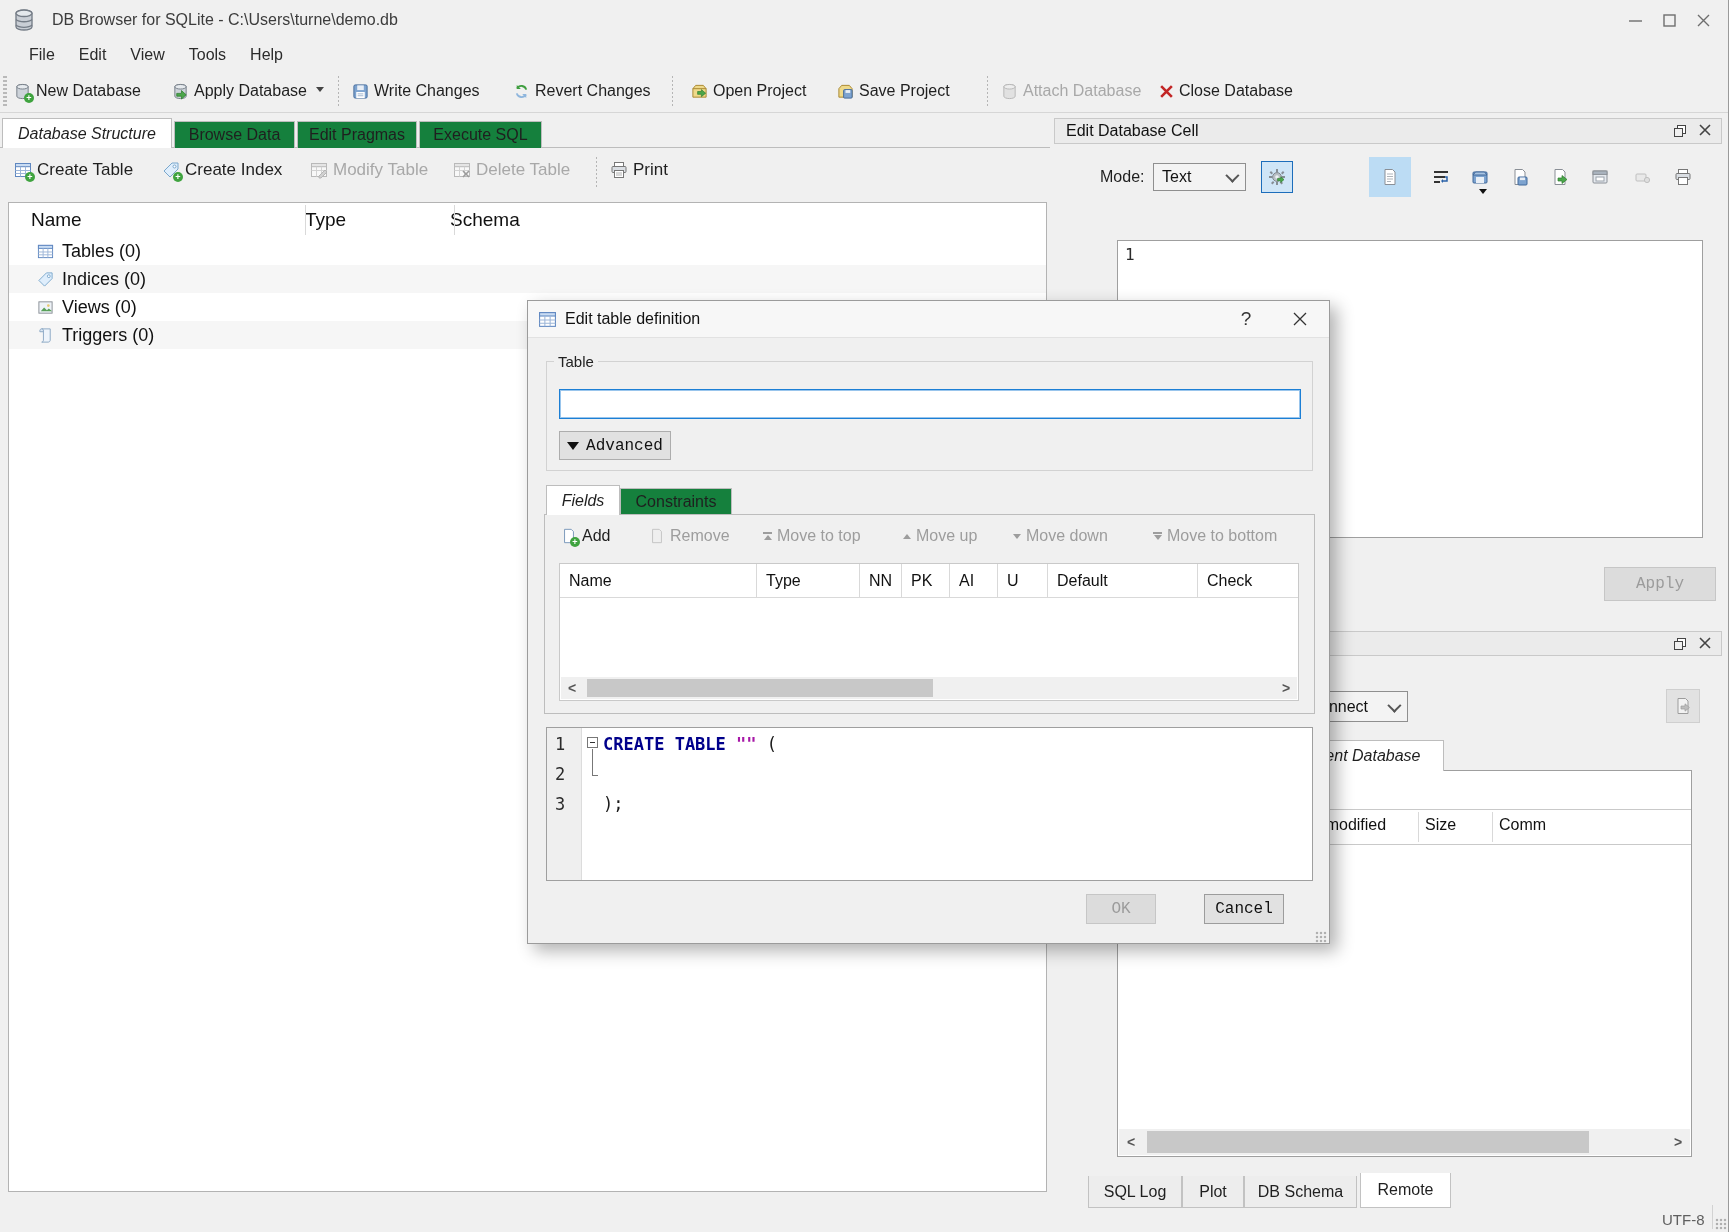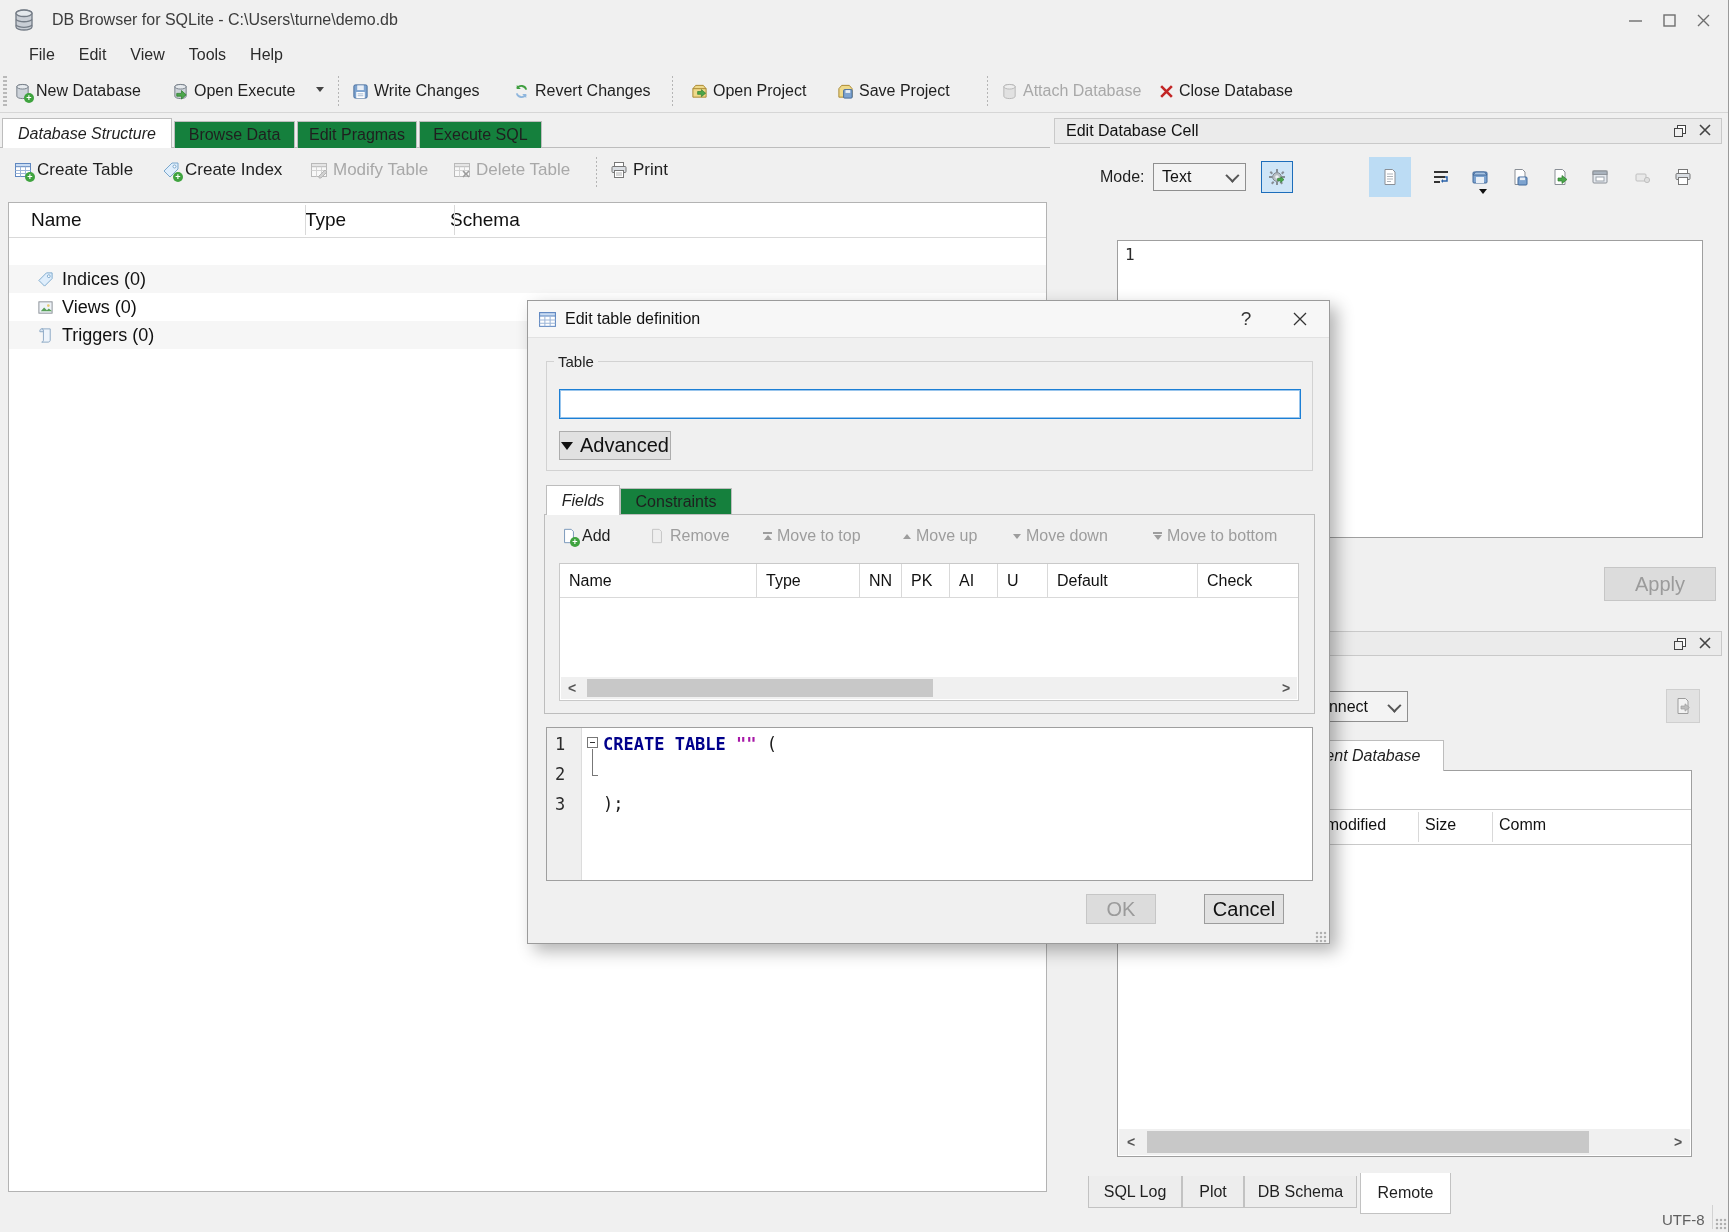--- a/index.html
+++ b/index.html
@@ -40,21 +40,21 @@
   .treerow .ic{margin-left:28px;margin-right:8px;}
   
   .dockheader{background:#ebebeb;border:1px solid #c9c9c9;box-sizing:border-box;display:flex;align-items:center;}
   .docktitle{font-size:16px;color:#111;padding-left:11px;flex:1;}
   .dockbtns{display:flex;gap:12px;padding-right:10px;}
   .combo{background:#f3f3f3;border:1px solid #8f8f8f;box-sizing:border-box;display:flex;align-items:center;font-size:16px;color:#111;}
   .combo .chev{margin-left:auto;margin-right:9px;width:8px;height:8px;border-right:2px solid #555;border-bottom:2px solid #555;transform:rotate(45deg) translateY(-2px);}
   .iconbtn{display:flex;align-items:center;justify-content:center;box-sizing:border-box;}
   .editor{background:#fff;border:1px solid #9f9f9f;box-sizing:border-box;}
   .lnum{font-family:"DejaVu Sans Mono",monospace;font-size:16px;color:#2b2b2b;}
-  .btn{display:flex;align-items:center;justify-content:center;font-size:20px;box-sizing:border-box;}
+  .btn{display:flex;align-items:center;justify-content:center;font-size:16px;box-sizing:border-box;font-family:Liberation Mono, monospace;}
   .btn.enabled{background:#e1e1e1;border:1px solid #9c9c9c;color:#111;}
   .btn.disabled{background:#dcdcdc;border:1px solid #c6c6c6;color:#9b9b9b;}
   
   .hscroll{background:#f0f0f0;position:absolute;box-sizing:border-box;}
   .harrow{position:absolute;top:0;height:100%;display:flex;align-items:center;justify-content:center;
           font-weight:bold;color:#555;font-size:14px;width:24px;}
   .hthumb{position:absolute;top:2px;height:calc(100% - 4px);background:#c8c8c8;}
   
   .remtable{background:#fff;border:1px solid #9f9f9f;box-sizing:border-box;}
   .remhdr{position:absolute;left:0;top:38px;width:100%;height:34px;border-top:1px solid #c9c9c9;border-bottom:1px solid #c9c9c9;font-size:16px;color:#111;}
@@ -152,21 +152,21 @@
     <span>New Database</span>
   </div>
   <div class="abs tbtn" style="left:172px;top:74px">
     <span class="ic">
       <svg width="17" height="17" viewBox="0 0 18 18">
           <path d="M3 4c0-1.4 2.7-2.5 6-2.5s6 1.1 6 2.5v10c0 1.4-2.7 2.5-6 2.5s-6-1.1-6-2.5z" fill="#cdd3da" stroke="#747c86"></path>
           <ellipse cx="9" cy="4" rx="6" ry="2.4" fill="#e6eaee" stroke="#747c86"></ellipse>
           <path d="M5 11h5v-3l5 4.5L10 17v-3H5z" fill="#4aa64a" stroke="#2e7d2e" stroke-width=".8"></path>
         </svg>
     </span>
-    <span>Open Execute</span>
+    <span>Apply Database</span>
   </div>
   <div class="abs" style="left:316px;top:92px"><span class="ddarrow"></span></div>
   <div class="abs tsep" style="left:338px;top:76px"></div>
 
   <div class="abs tbtn" style="left:352px;top:74px">
     <span class="ic">
       <svg width="17" height="17" viewBox="0 0 18 18">
           <rect x="2" y="2" width="14" height="14" rx="1.5" fill="#7da3cf" stroke="#41689a"></rect>
           <rect x="5.5" y="2.5" width="7" height="5" fill="#e8eef6"></rect>
           <rect x="4.5" y="9.5" width="9" height="6.5" fill="#fff"></rect>
@@ -300,20 +300,30 @@
 
   <div class="abs treepanel">
     <div class="treeheader row">
       <span style="padding-left:22px;width:282px;box-sizing:border-box">Name</span>
       <span style="padding-left:14px;width:149px;box-sizing:border-box">Type</span>
       <span style="padding-left:10px">Schema</span>
     </div>
     <div class="hdrsep" style="left:296px"></div>
     <div class="hdrsep" style="left:445px"></div>
 
+    <div class="treerow" style="top:34px;background:#fff">
+      <span class="ic">
+        <svg width="17" height="17" viewBox="0 0 18 18">
+            <rect x="1.5" y="2.5" width="15" height="13" fill="#fff" stroke="#5f87c0"></rect>
+            <rect x="1.5" y="2.5" width="15" height="3.2" fill="#c9dcf3" stroke="#5f87c0"></rect>
+            <path d="M1.5 9.5h15M1.5 12.5h15M6.5 5.7v9.8M11.5 5.7v9.8" stroke="#9db6d8"></path>
+          </svg>
+      </span>
+      <span>Tables (0)</span>
+    </div>
     <div class="treerow" style="top:62px;background:#f6f6f6">
       <span class="ic">
         <svg width="17" height="17" viewBox="0 0 18 18">
             <path d="M2 10l8-8h6v6l-8 8z" fill="#dfeefc" stroke="#7aa7cc"></path>
             <circle cx="12.5" cy="5.5" r="1.5" fill="#fff" stroke="#7aa7cc"></circle>
           </svg>
       </span>
       <span>Indices (0)</span>
     </div>
     <div class="treerow" style="top:90px;background:#fff">
@@ -501,21 +511,21 @@
 
   <div class="btab" style="left:1088px;top:1176px;width:94px;height:32px">
     <span>SQL Log</span>
   </div>
   <div class="btab" style="left:1182px;top:1176px;width:62px;height:32px">
     <span>Plot</span>
   </div>
   <div class="btab" style="left:1244px;top:1176px;width:113px;height:32px">
     <span>DB Schema</span>
   </div>
-  <div class="btab active" style="left:1360px;top:1173px;width:91px;height:41px">
+  <div class="btab active" style="left:1360px;top:1173px;width:91px;height:35px">
     <span>Remote</span>
   </div>
 
   <span class="abs statustext" style="left:1662px;top:1211px">UTF-8</span>
   <span class="abs" style="left:1712px;top:1205px;width:1px;height:24px;background:#d2d2d2"></span>
   <span class="grip" style="left:1715px;top:1218px"></span>
 
   <div class="abs dialog">
     <div class="dlgtitlebar">
       <span class="ic" style="margin-left:10px">

